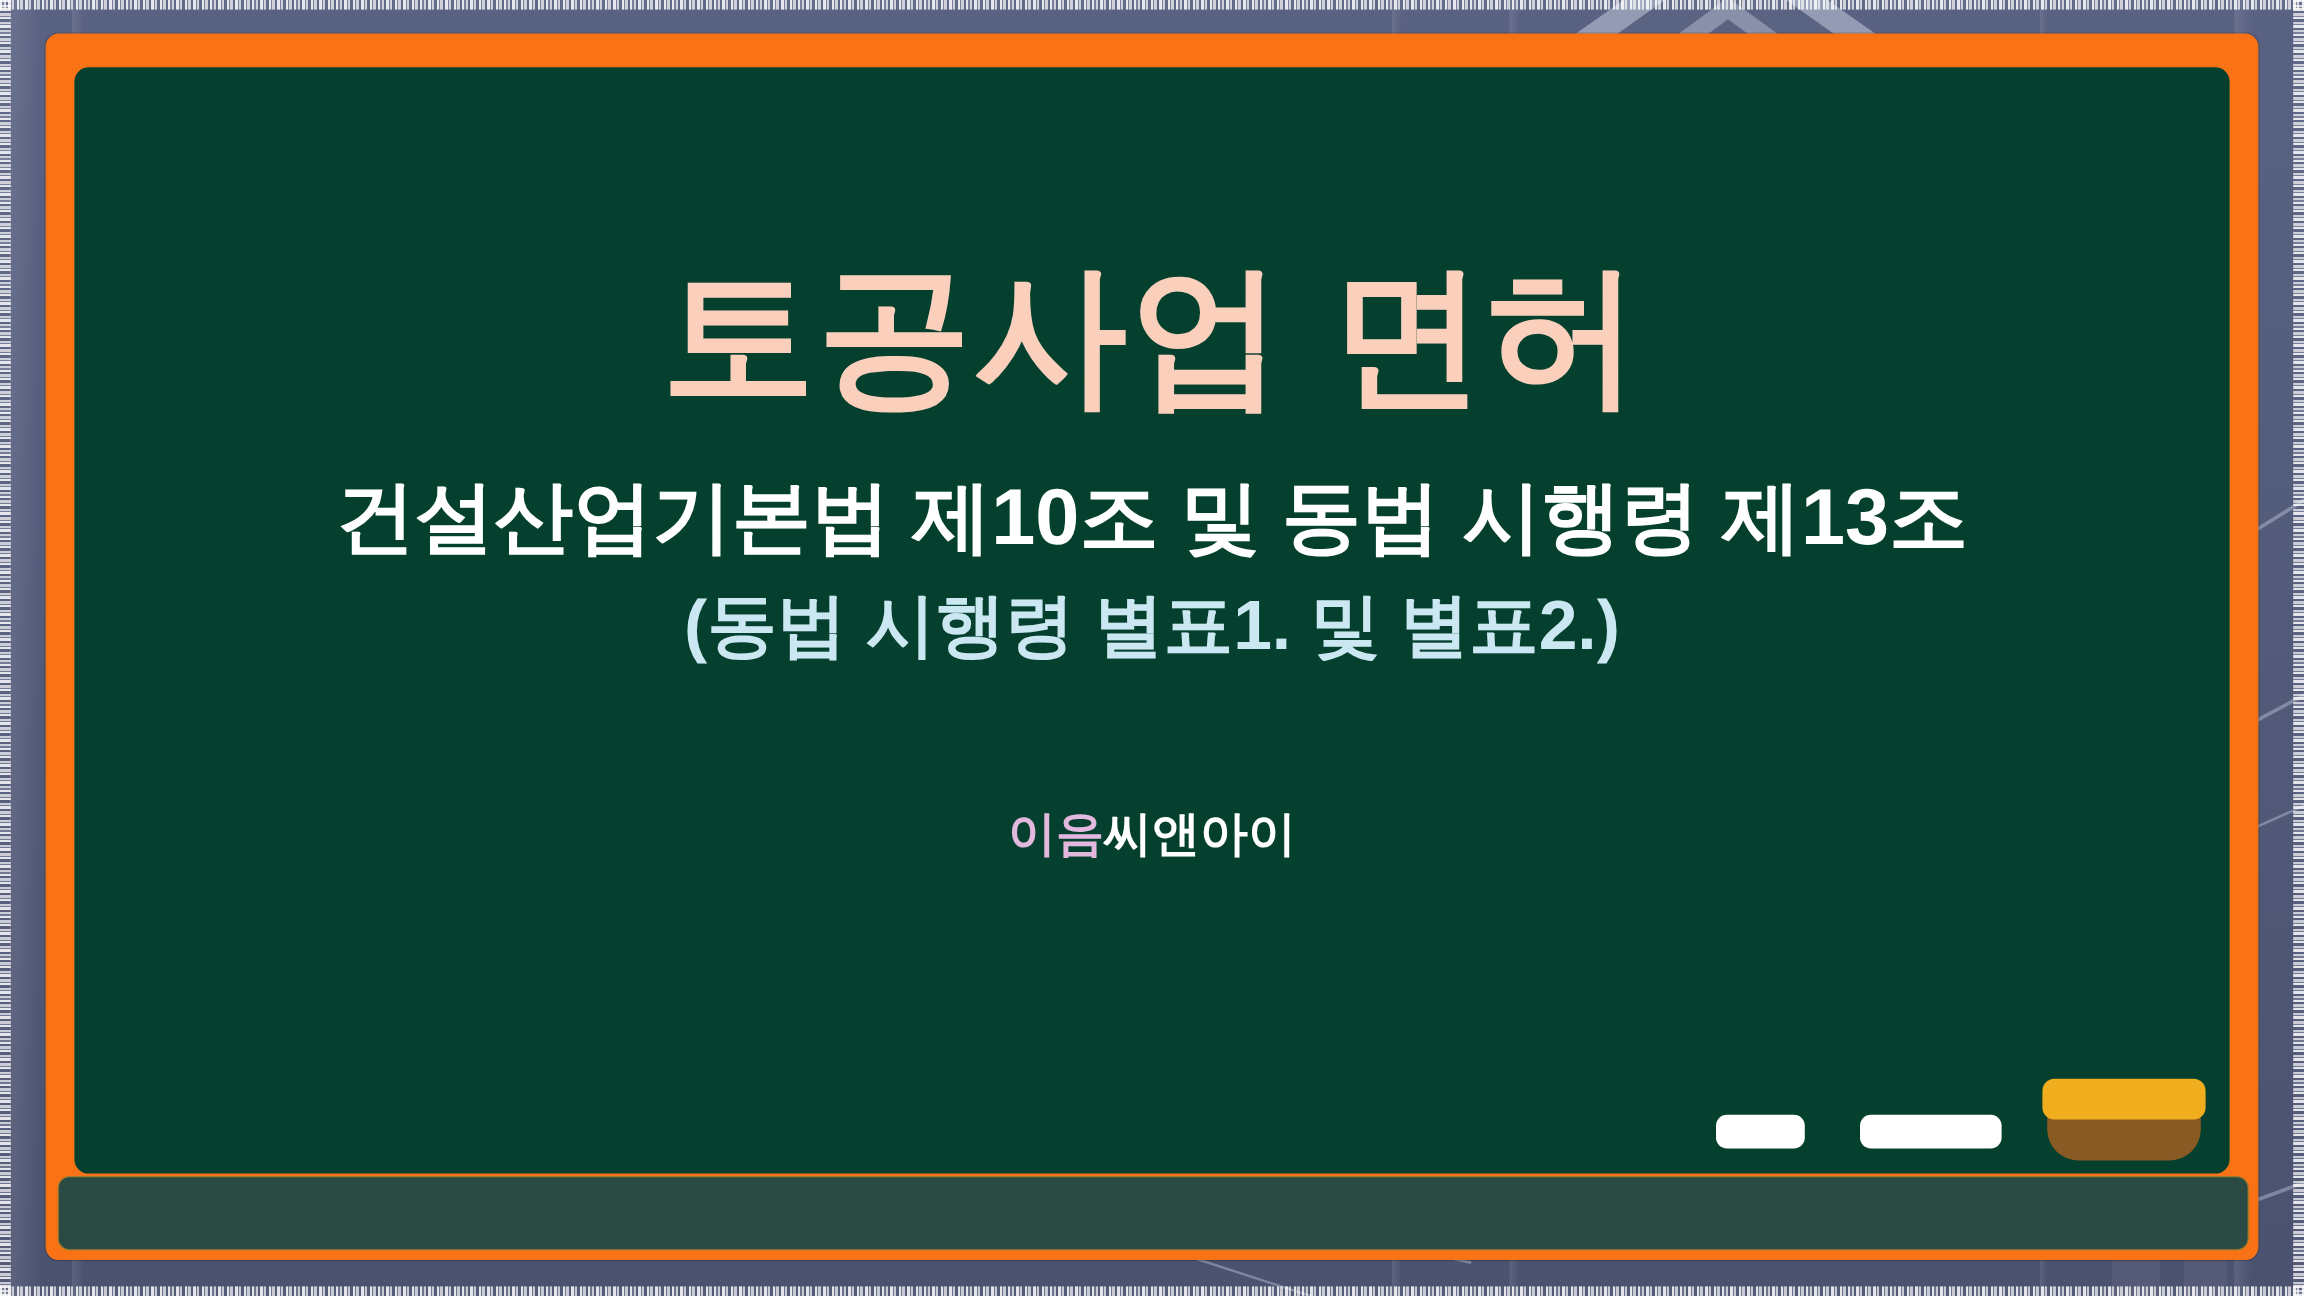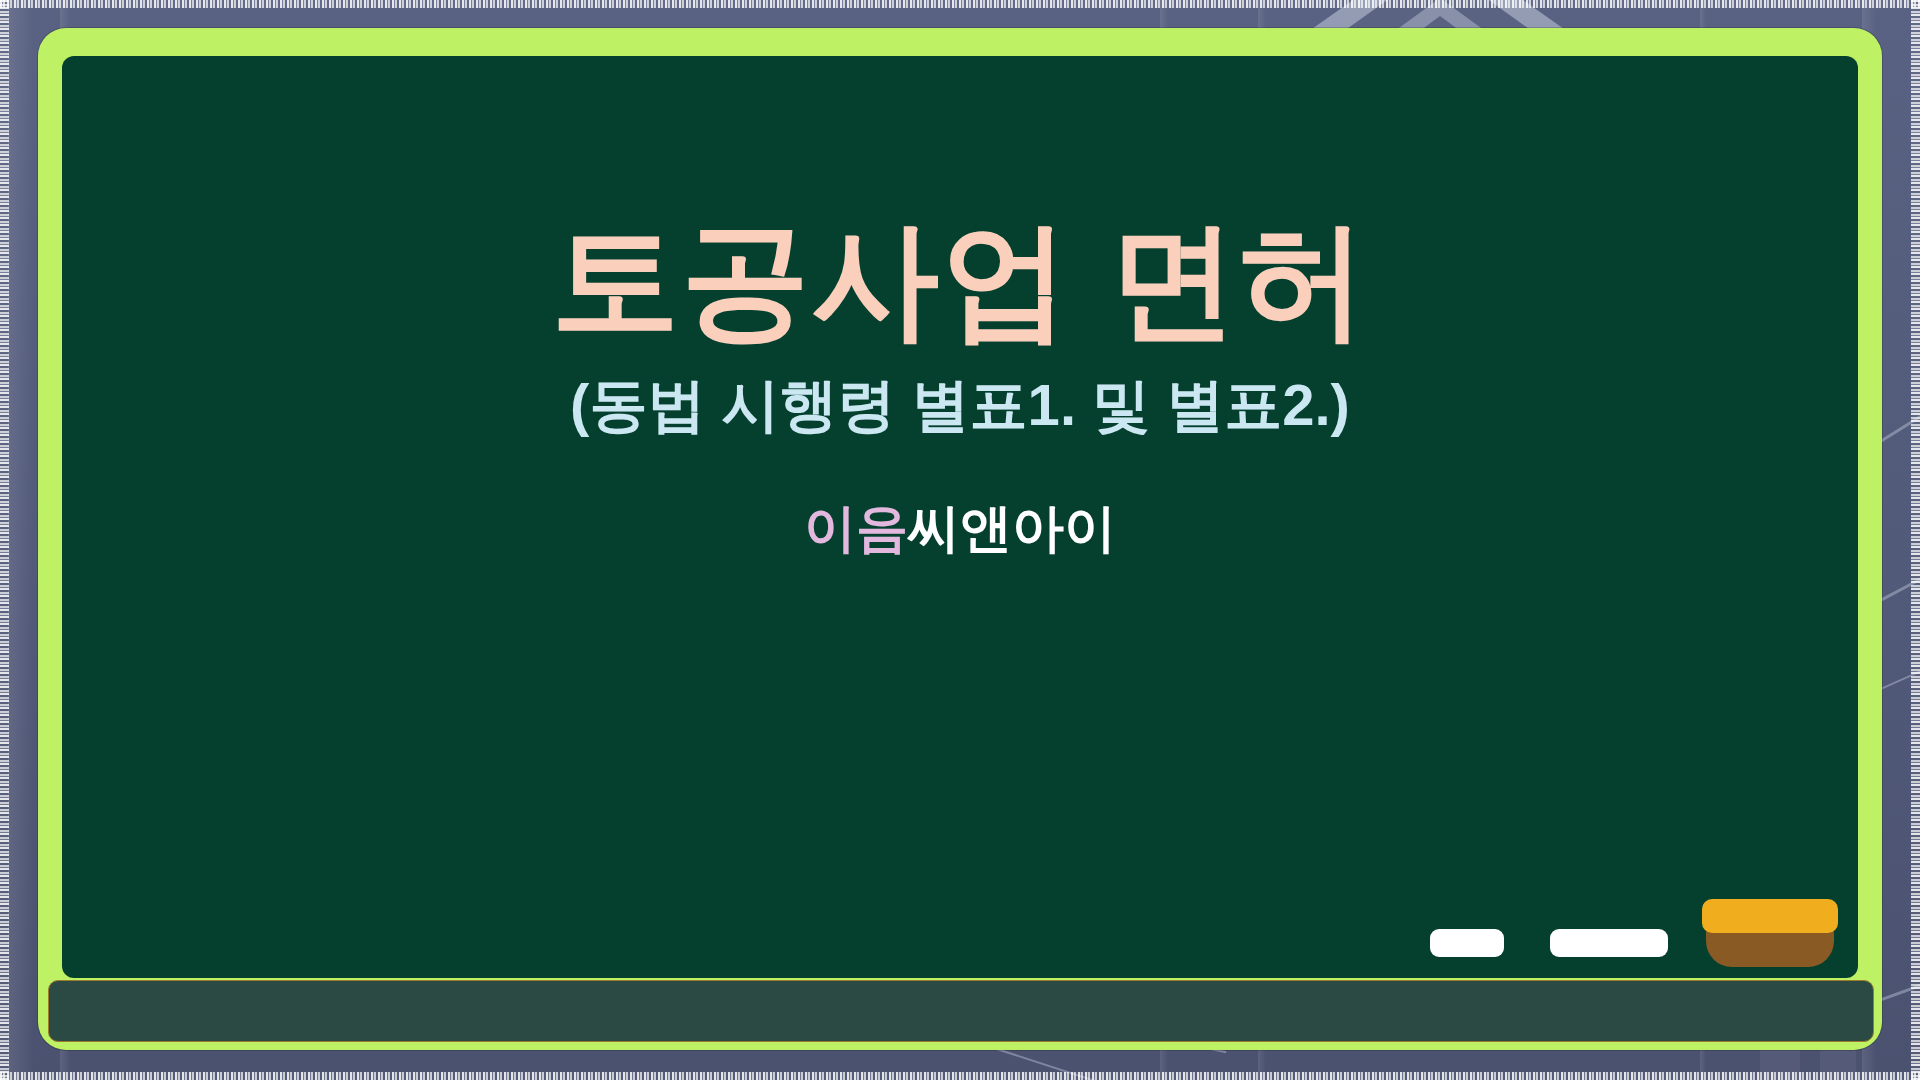--- a/index.html
+++ b/index.html
@@ -50,22 +50,22 @@
   }
   .edge-noise.horz {
     background:
       repeating-linear-gradient(90deg, rgba(255,255,255,.85) 0 2px, rgba(255,255,255,.2) 2px 3px, rgba(255,255,255,.7) 3px 5px, rgba(255,255,255,.05) 5px 7px);
   }
 
   
   #board-frame {
     position:absolute;
     left:38px; top:28px; right:38px; bottom:30px;
-    border-radius:28px;
-    background:#bef264;
+    border-radius:11px;
+    background:#f97316;
     box-shadow:0 0 0 1px rgba(0,0,0,.18);
   }
   #board-surface {
     position:absolute;
     left:24px; top:28px; right:24px; bottom:72px;
     border-radius:12px;
     background:#05402f;
   }
   
   #chalk-tray {
@@ -125,22 +125,22 @@
   }
   #subnote {
     margin-top:17px;
     color:#cbe8f2;
     font-size:58px;
     font-weight:bold;
     line-height:1.2;
     white-space:nowrap;
   }
   #brand {
-    margin-top:54px;
-    font-size:52px;
+    margin-top:110px;
+    font-size:40px;
     font-weight:bold;
     white-space:nowrap;
   }
   #brand .b1 { color:#e2b8de; }
   #brand .b2 { color:#ffffff; }
 </style>
 </head>
 <body>
 
 <div id="backdrop">
@@ -172,20 +172,21 @@
   <div class="edge-noise horz" style="left:0;top:0;width:1920px;height:8px;"></div>
   <div class="edge-noise horz" style="left:0;bottom:0;width:1920px;height:8px;"></div>
 </div>
 
 <div id="board-frame">
 
   <div id="board-surface">
 
     <div id="content">
       <div id="title">토공사업 면허</div>
+      <div id="subtitle">건설산업기본법 제10조 및 동법 시행령 제13조</div>
       <div id="subnote">(동법 시행령 별표1. 및 별표2.)</div>
       <div id="brand">
         <span class="b1">이음</span><span class="b2">씨앤아이</span>
       </div>
     </div>
 
     <div class="chalk" style="left:1368px; top:873px; width:74px; height:28px;"></div>
     <div class="chalk" style="left:1488px; top:873px; width:118px; height:28px;"></div>
 
     <div id="eraser" style="left:1640px; top:843px;">

